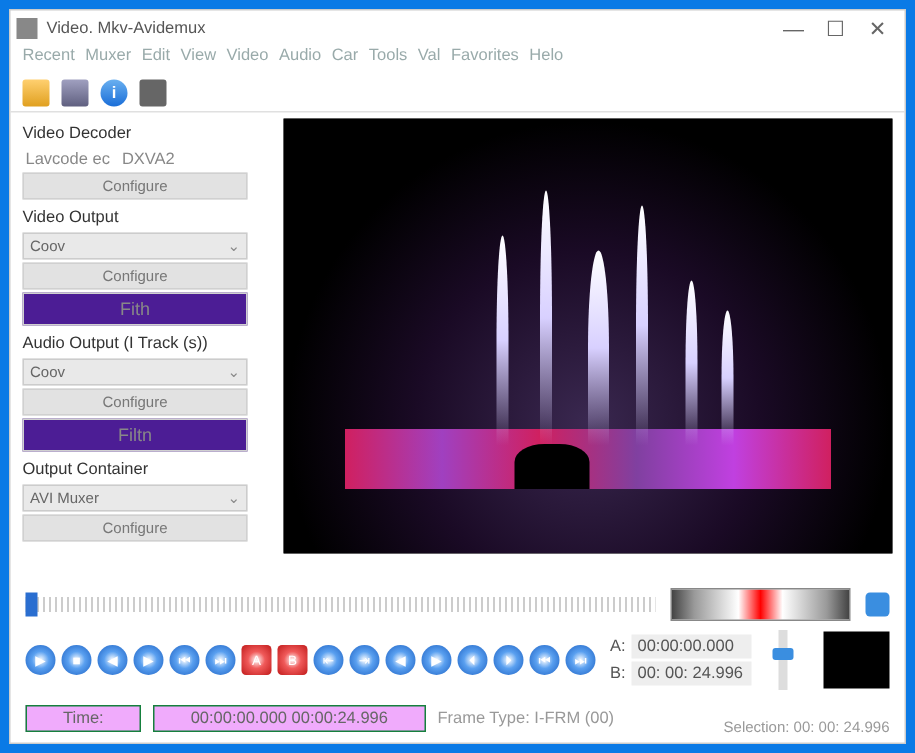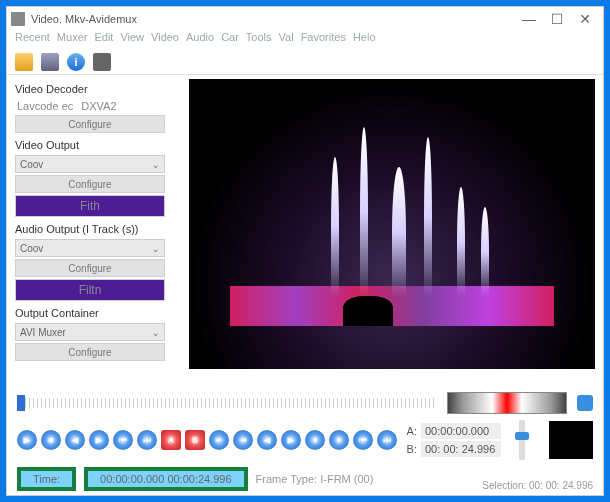--- a/index.html
+++ b/index.html
@@ -39,21 +39,21 @@
 .timeline{display:flex;align-items:center;gap:10px}
 .track{flex:1;height:10px;background:repeating-linear-gradient(90deg,#ccc 0,#ccc 1px,#fff 1px,#fff 4px);position:relative}
 .track::before{content:"";position:absolute;left:0;top:-3px;width:8px;height:16px;background:#2a6ed0}
 .wave{width:120px;height:22px;background:linear-gradient(90deg,#444,#999,#ccc,#fff,#f00 50%,#fff,#ccc,#999,#444);border:1px solid #888}
 .vol{width:16px;height:16px;background:#3a8ee0;border-radius:3px}
 .controls{display:flex;gap:4px;align-items:center}
 .cbtn{width:20px;height:20px;border-radius:50%;background:radial-gradient(#fff,#5aa0f0 40%,#1a5ec0);display:flex;align-items:center;justify-content:center;color:#fff;font-size:9px}
 .cbtn.red{background:radial-gradient(#fff,#f05a5a 40%,#c01a1a);border-radius:3px}
 .cbtn.sq{border-radius:3px}
 .lower{display:flex;align-items:center;gap:8px}
-.timebox{background:#7dd3fc;border:4px solid #15803d;padding:2px 12px;color:#666;font-size:11px}
+.timebox{background:#f0abfc;border:1px solid #15803d;padding:2px 24px;color:#666;font-size:11px}
 .ftype{color:#999;font-size:11px}
 .ab{margin-left:auto;display:flex;flex-direction:column;gap:2px;font-size:10px;color:#555}
 .ab div{display:flex;gap:4px;align-items:center}
 .ab .v{background:#eee;padding:2px 4px;min-width:80px}
 .thumb{width:44px;height:38px;background:#000;margin-left:6px}
 .slider{width:6px;height:40px;background:#ddd;position:relative;margin:0 10px}
 .slider::before{content:"";position:absolute;top:12px;left:-4px;width:14px;height:8px;background:#3a8ee0;border-radius:2px}
 .sel-label{color:#999;font-size:10px;text-align:right;margin-top:14px}
 </style>
 </head>

